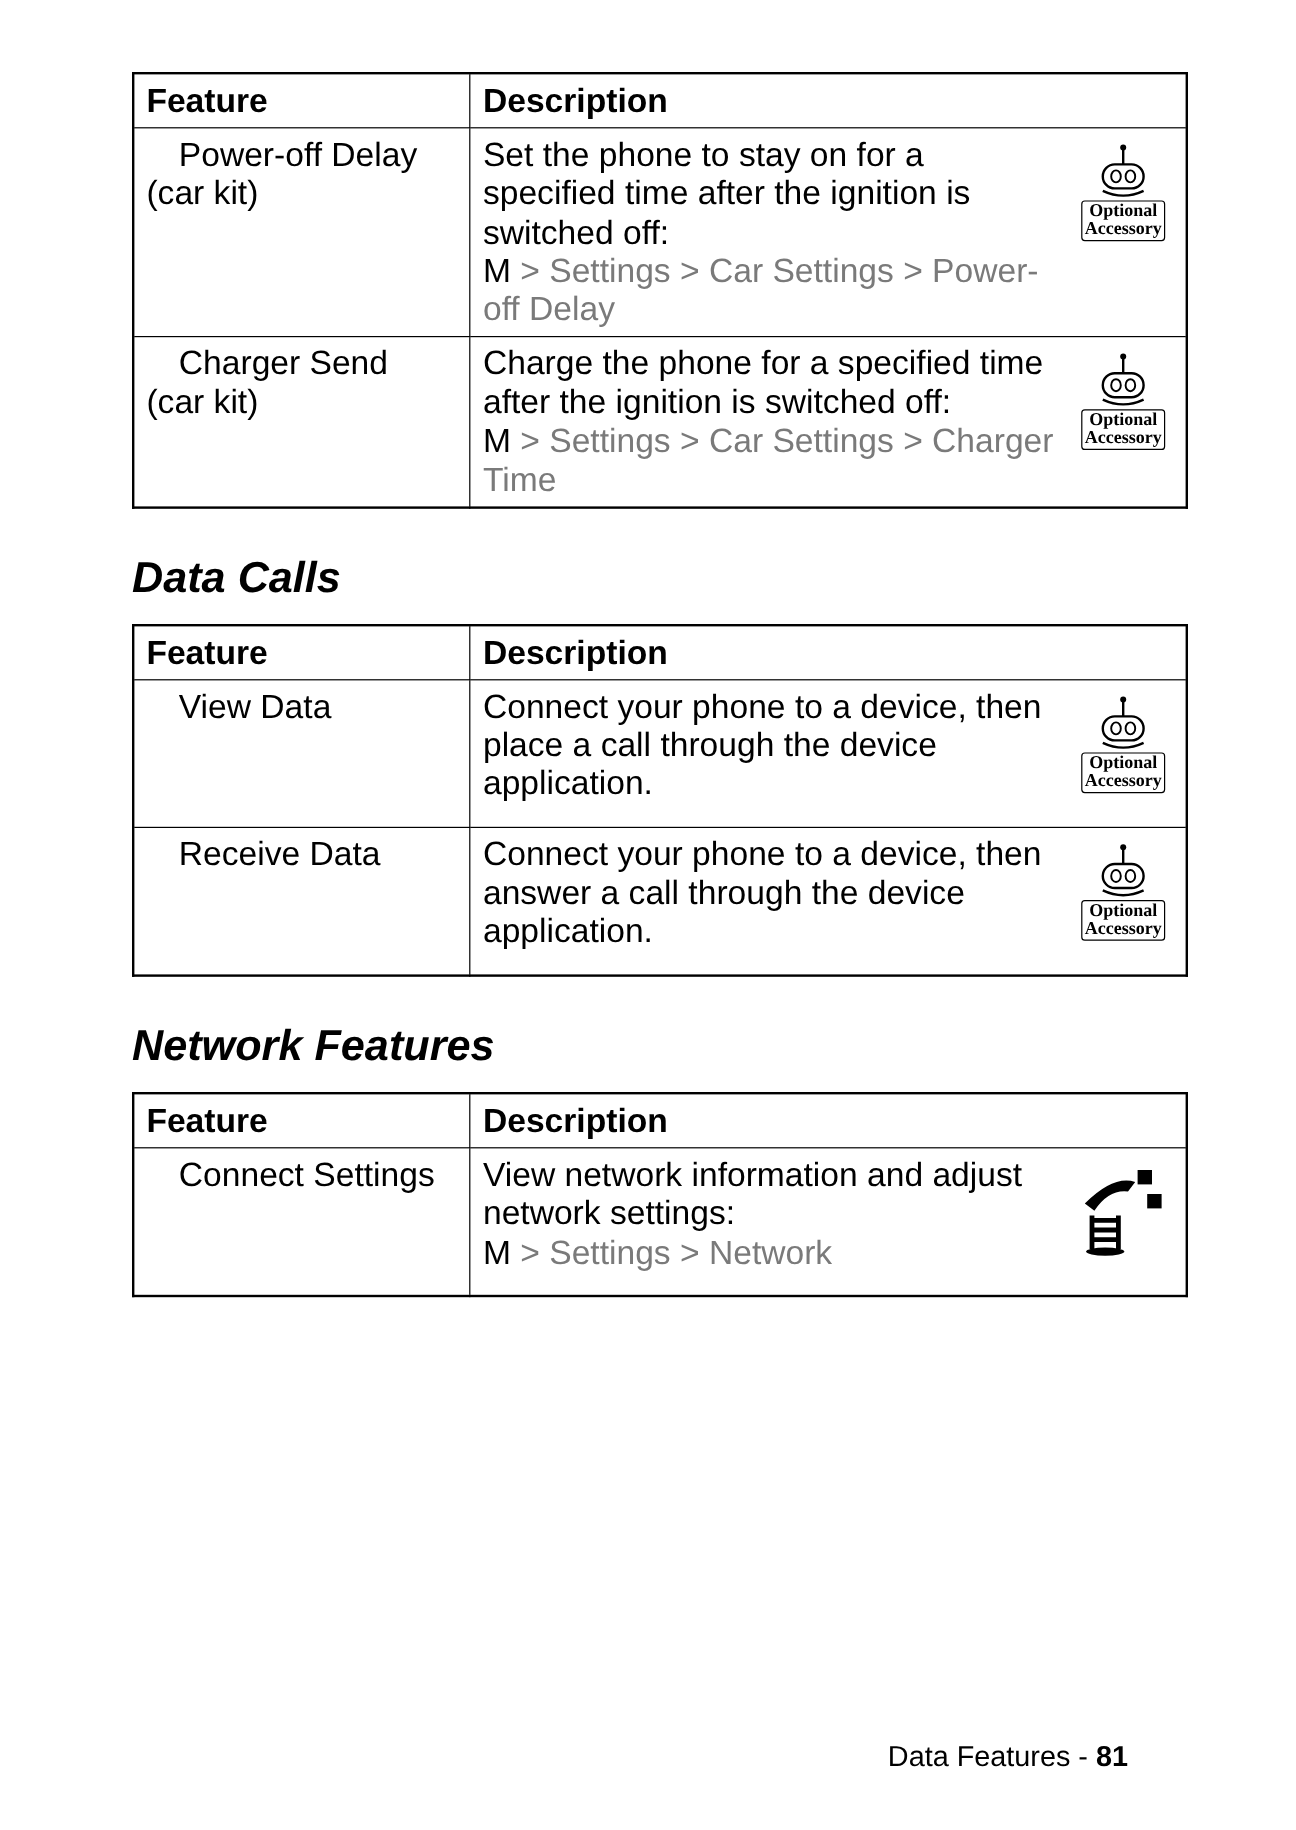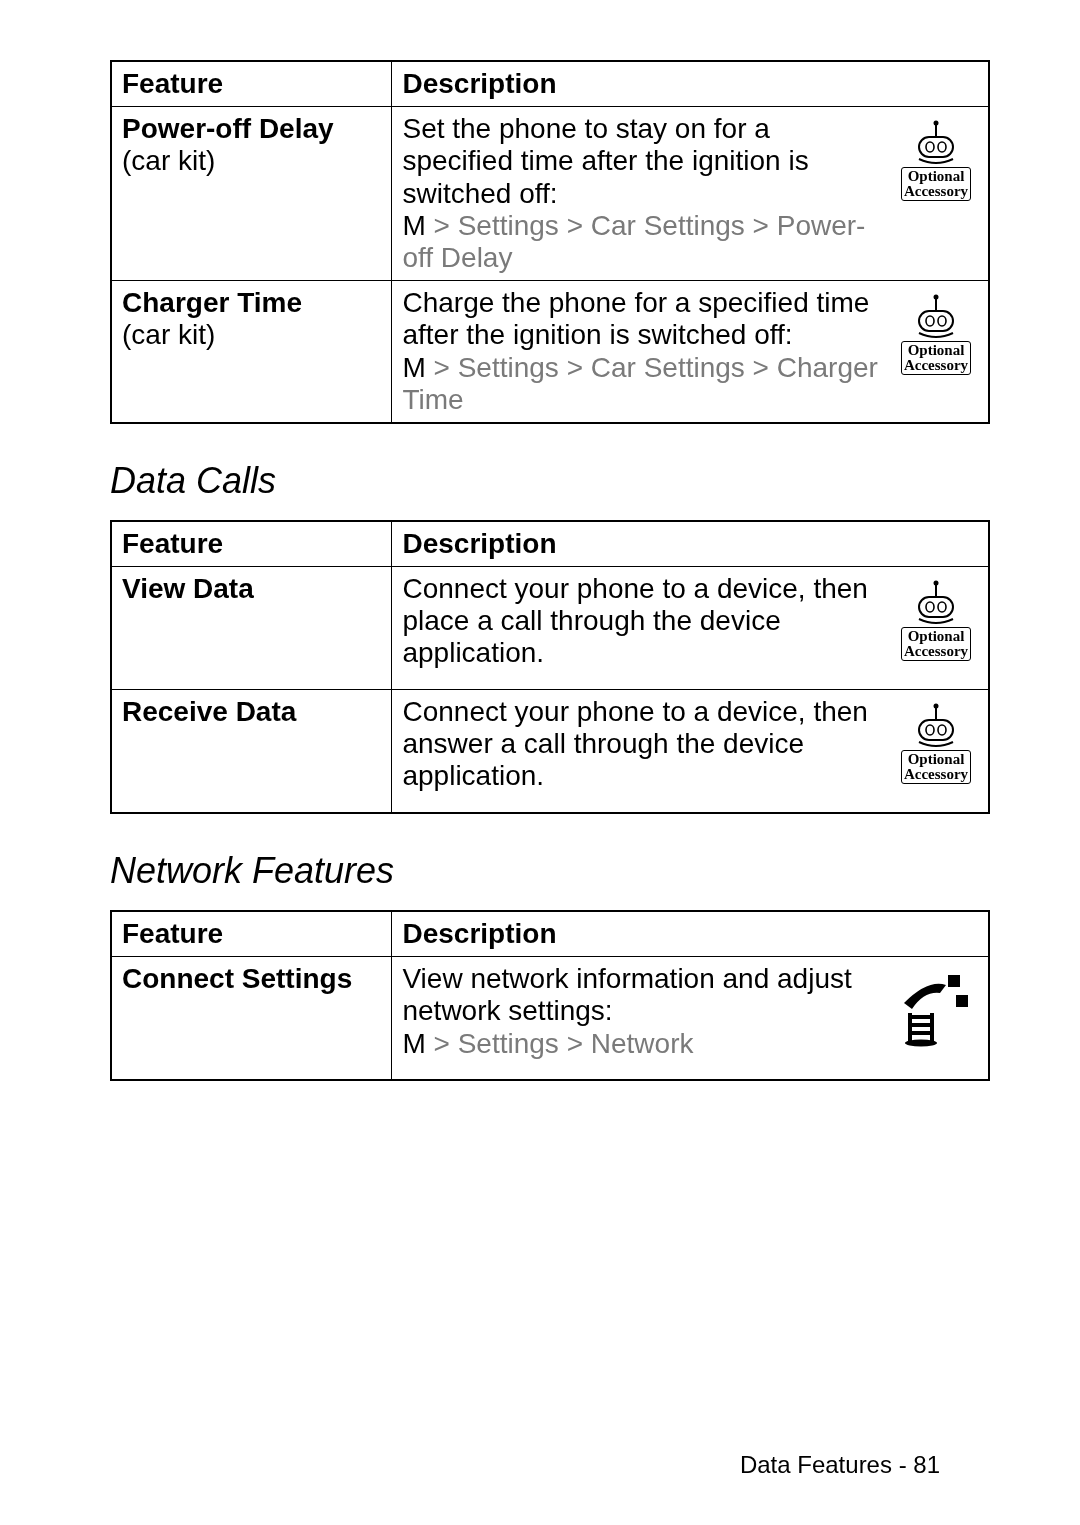--- a/index.html
+++ b/index.html
@@ -4,34 +4,34 @@
   <style>
     * { box-sizing: border-box; margin: 0; padding: 0; }
     html, body { width: 1080px; height: 1525px; background: #fff; font-family: Arial, Helvetica, sans-serif; color: #000; }
     .page { padding: 60px 90px 40px 110px; width: 100%; height: 100%; position: relative; }
     table { border-collapse: collapse; width: 100%; table-layout: fixed; margin-bottom: 36px; }
     table.tbl { border: 2px solid #000; }
     th, td { border: 1px solid #000; padding: 6px 10px; vertical-align: top; font-size: 28px; line-height: 1.15; text-align: left; }
     th { font-weight: bold; }
     col.c1 { width: 32%; }
     col.c2 { width: 68%; }
-    .feat-title { font-weight: bold; }
+    .feat-title { font-weight: normal; margin-left: 27px; }
     .feat-sub { font-weight: normal; }
-    h2.section { font-style: italic; font-weight: normal; font-size: 36px; margin: 28px 0 18px 0; }
+    h2.section { font-style: italic; font-weight: bold; font-size: 36px; margin: 28px 0 18px 0; }
     .desc-wrap { position: relative; padding-right: 100px; min-height: 110px; }
     .desc-text { display: block; }
     .path { color: #7a7a7a; display: block; }
     .m-glyph { color: #000; font-family: Arial, Helvetica, sans-serif; font-weight: normal; }
     .icon-slot { position: absolute; top: 6px; right: 0; width: 84px; text-align: center; }
     .opt-icon svg { display: block; margin: 0 auto; }
     .opt-label { font-family: "Times New Roman", serif; font-weight: bold; font-size: 15px; line-height: 1.0; border: 1.5px solid #000; border-radius: 3px; padding: 1px 2px; display: inline-block; margin-top: -2px; background: #fff; }
     .opt-label .line { display: block; }
     .net-icon svg { display: block; margin: 0 auto; }
     .footer { position: absolute; bottom: 46px; right: 140px; font-size: 24px; }
-    .footer .pg { font-weight: normal; }
+    .footer .pg { font-weight: bold; }
   </style>
 </head>
 <body>
 <div class="page">
 
 <table class="tbl">
   <colgroup>
         <col class="c1">
         <col class="c2">
       </colgroup>
@@ -65,21 +65,21 @@
           <span class="opt-label">
             <span class="line">Optional</span>
             <span class="line">Accessory</span>
           </span>
         </div>
       </div>
     </td>
   </tr>
   <tr>
     <td>
-      <span class="feat-title">Charger Time</span><br>
+      <span class="feat-title">Charger Send</span><br>
       <span class="feat-sub">(car kit)</span>
     </td>
     <td>
       <div class="desc-wrap">
         <span class="desc-text">Charge the phone for a specified time after the ignition is switched off:</span>
         <span class="path">
           <span class="m-glyph">M</span><span> &gt; Settings &gt; Car Settings &gt; Charger Time</span>
         </span>
         <div class="icon-slot">
           <span class="opt-icon">

